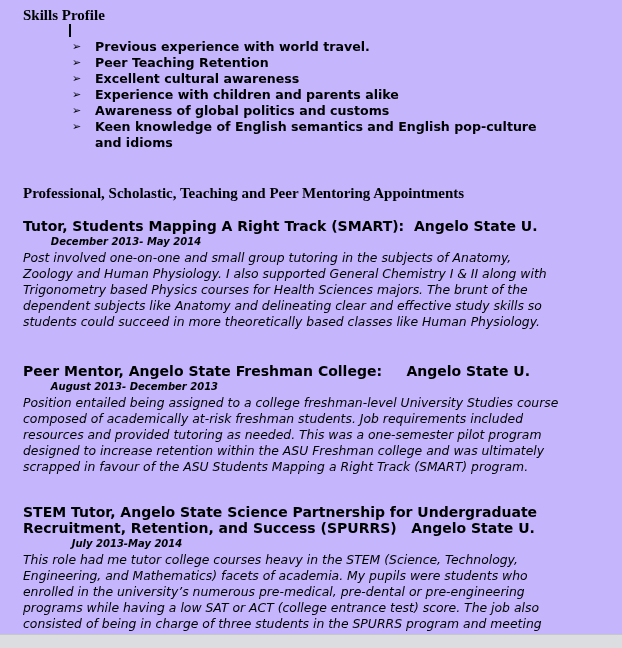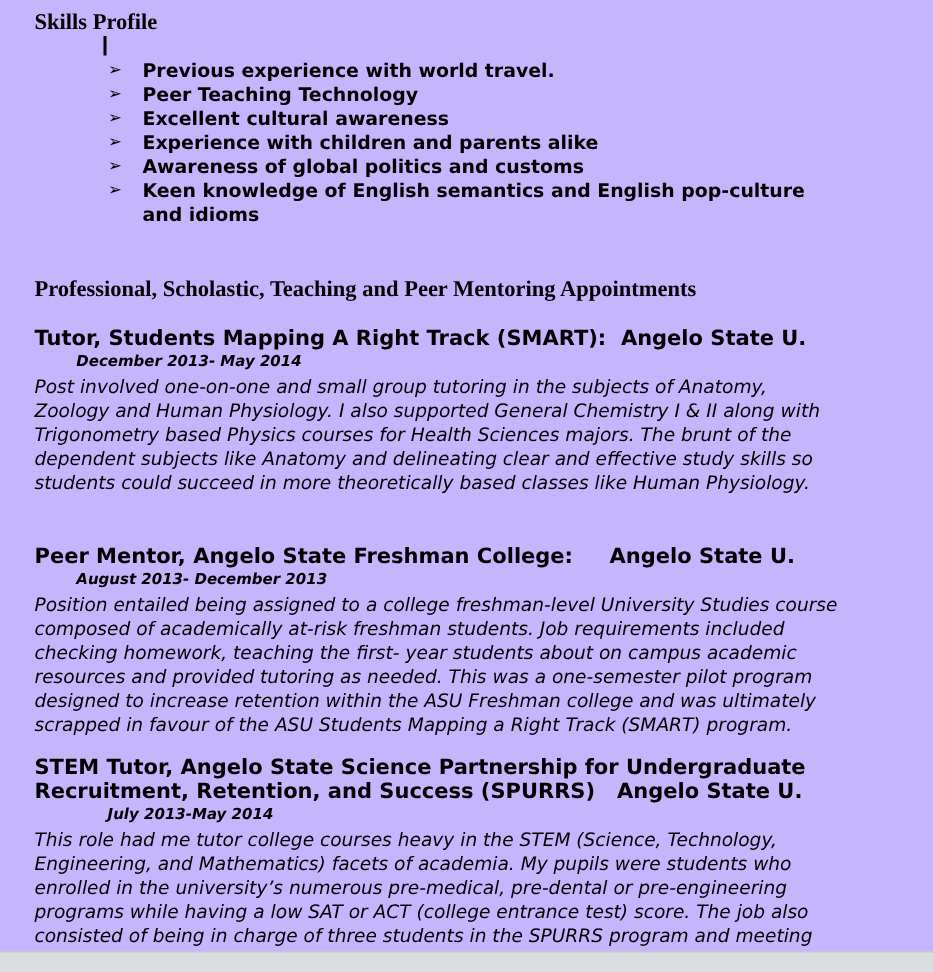--- a/index.html
+++ b/index.html
@@ -116,21 +116,21 @@
 
   <div class="caret"></div>
 
   <ul class="skills-list">
     <li>
       <span class="bullet">➢</span>
       <span>Previous experience with world travel.</span>
     </li>
     <li>
       <span class="bullet">➢</span>
-      <span>Peer Teaching Technology</span>
+      <span>Peer Teaching Retention</span>
     </li>
     <li>
       <span class="bullet">➢</span>
       <span>Excellent cultural awareness</span>
     </li>
     <li>
       <span class="bullet">➢</span>
       <span>Experience with children and parents alike</span>
     </li>
     <li>
@@ -159,21 +159,20 @@
       <span class="line">students could succeed in more theoretically based classes like Human Physiology.</span>
     </p>
   </div>
 
   <div class="job" style="top:363px;">
     <p class="job-title">Peer Mentor, Angelo State Freshman College:     Angelo State U.</p>
     <p class="job-dates">        August 2013- December 2013</p>
     <p class="job-desc">
       <span class="line">Position entailed being assigned to a college freshman-level University Studies course</span>
       <span class="line">composed of academically at-risk freshman students. Job requirements included</span>
-      <span class="line">checking homework, teaching the first- year students about on campus academic</span>
       <span class="line">resources and provided tutoring as needed. This was a one-semester pilot program</span>
       <span class="line">designed to increase retention within the ASU Freshman college and was ultimately</span>
       <span class="line">scrapped in favour of the ASU Students Mapping a Right Track (SMART) program.</span>
     </p>
   </div>
 
   <div class="job" style="top:504px;">
     <p class="job-title">STEM Tutor, Angelo State Science Partnership for Undergraduate</p>
     <p class="job-title">Recruitment, Retention, and Success (SPURRS)   Angelo State U.</p>
     <p class="job-dates">              July 2013-May 2014</p>

